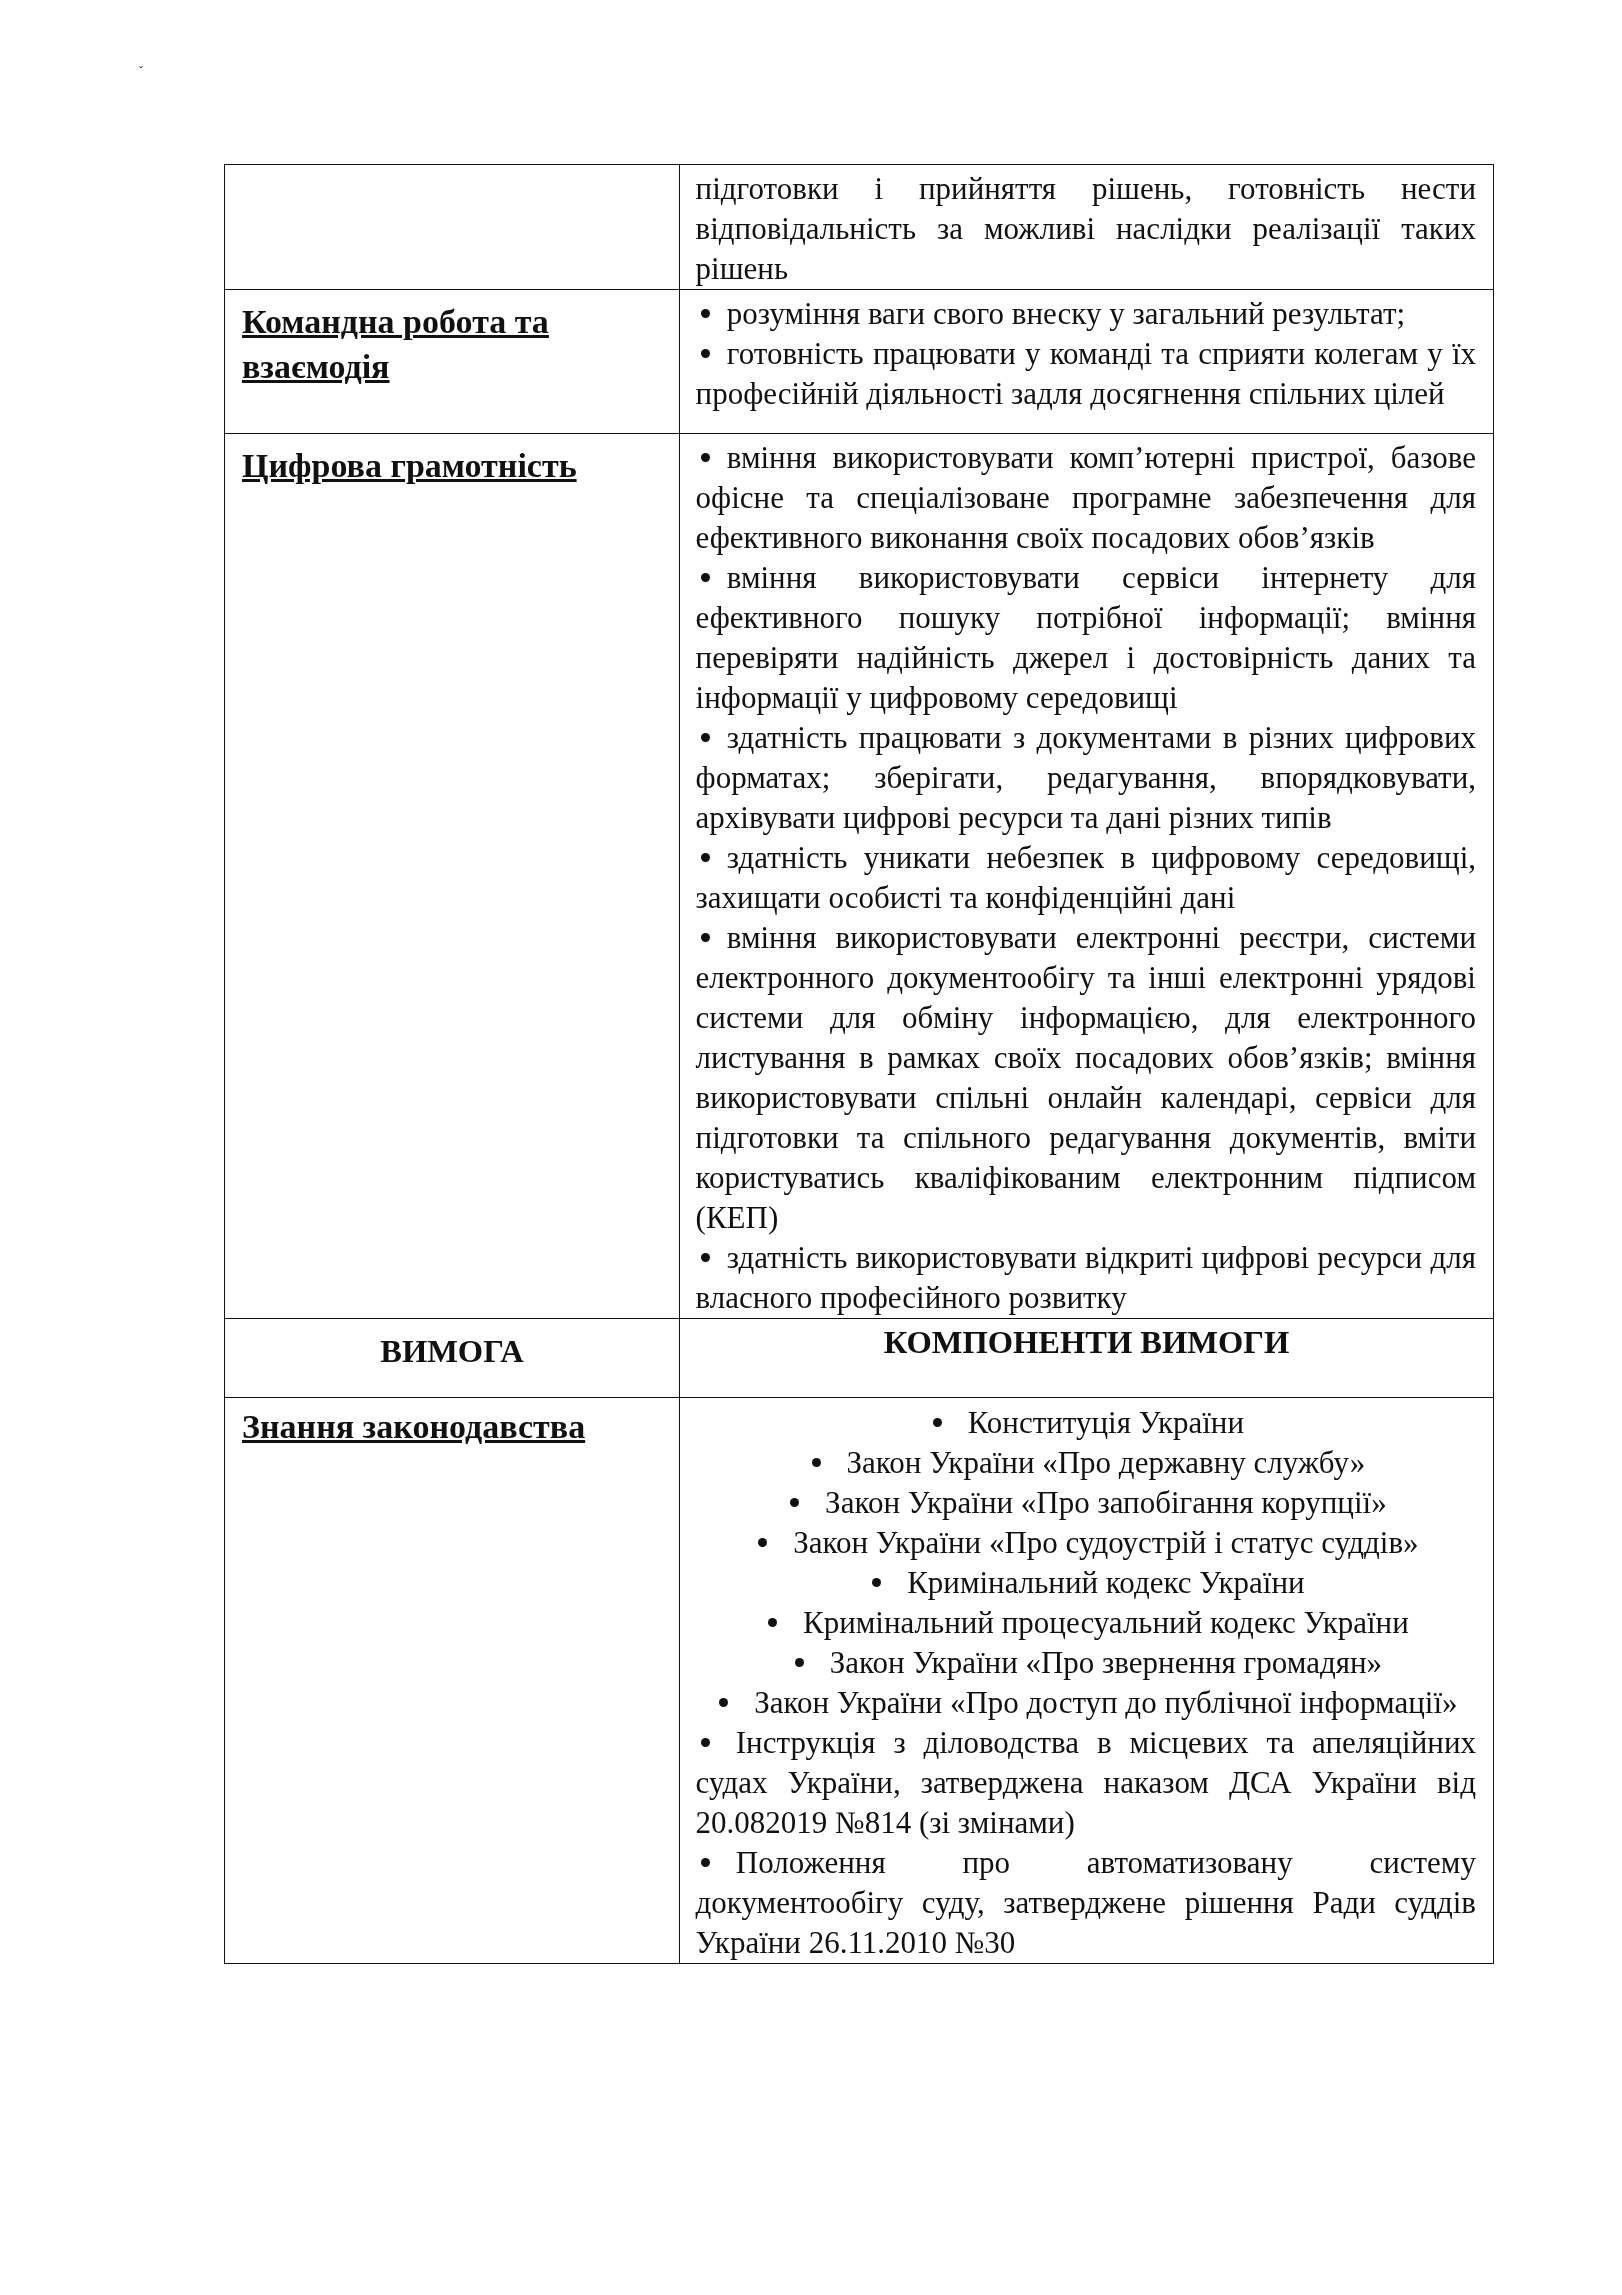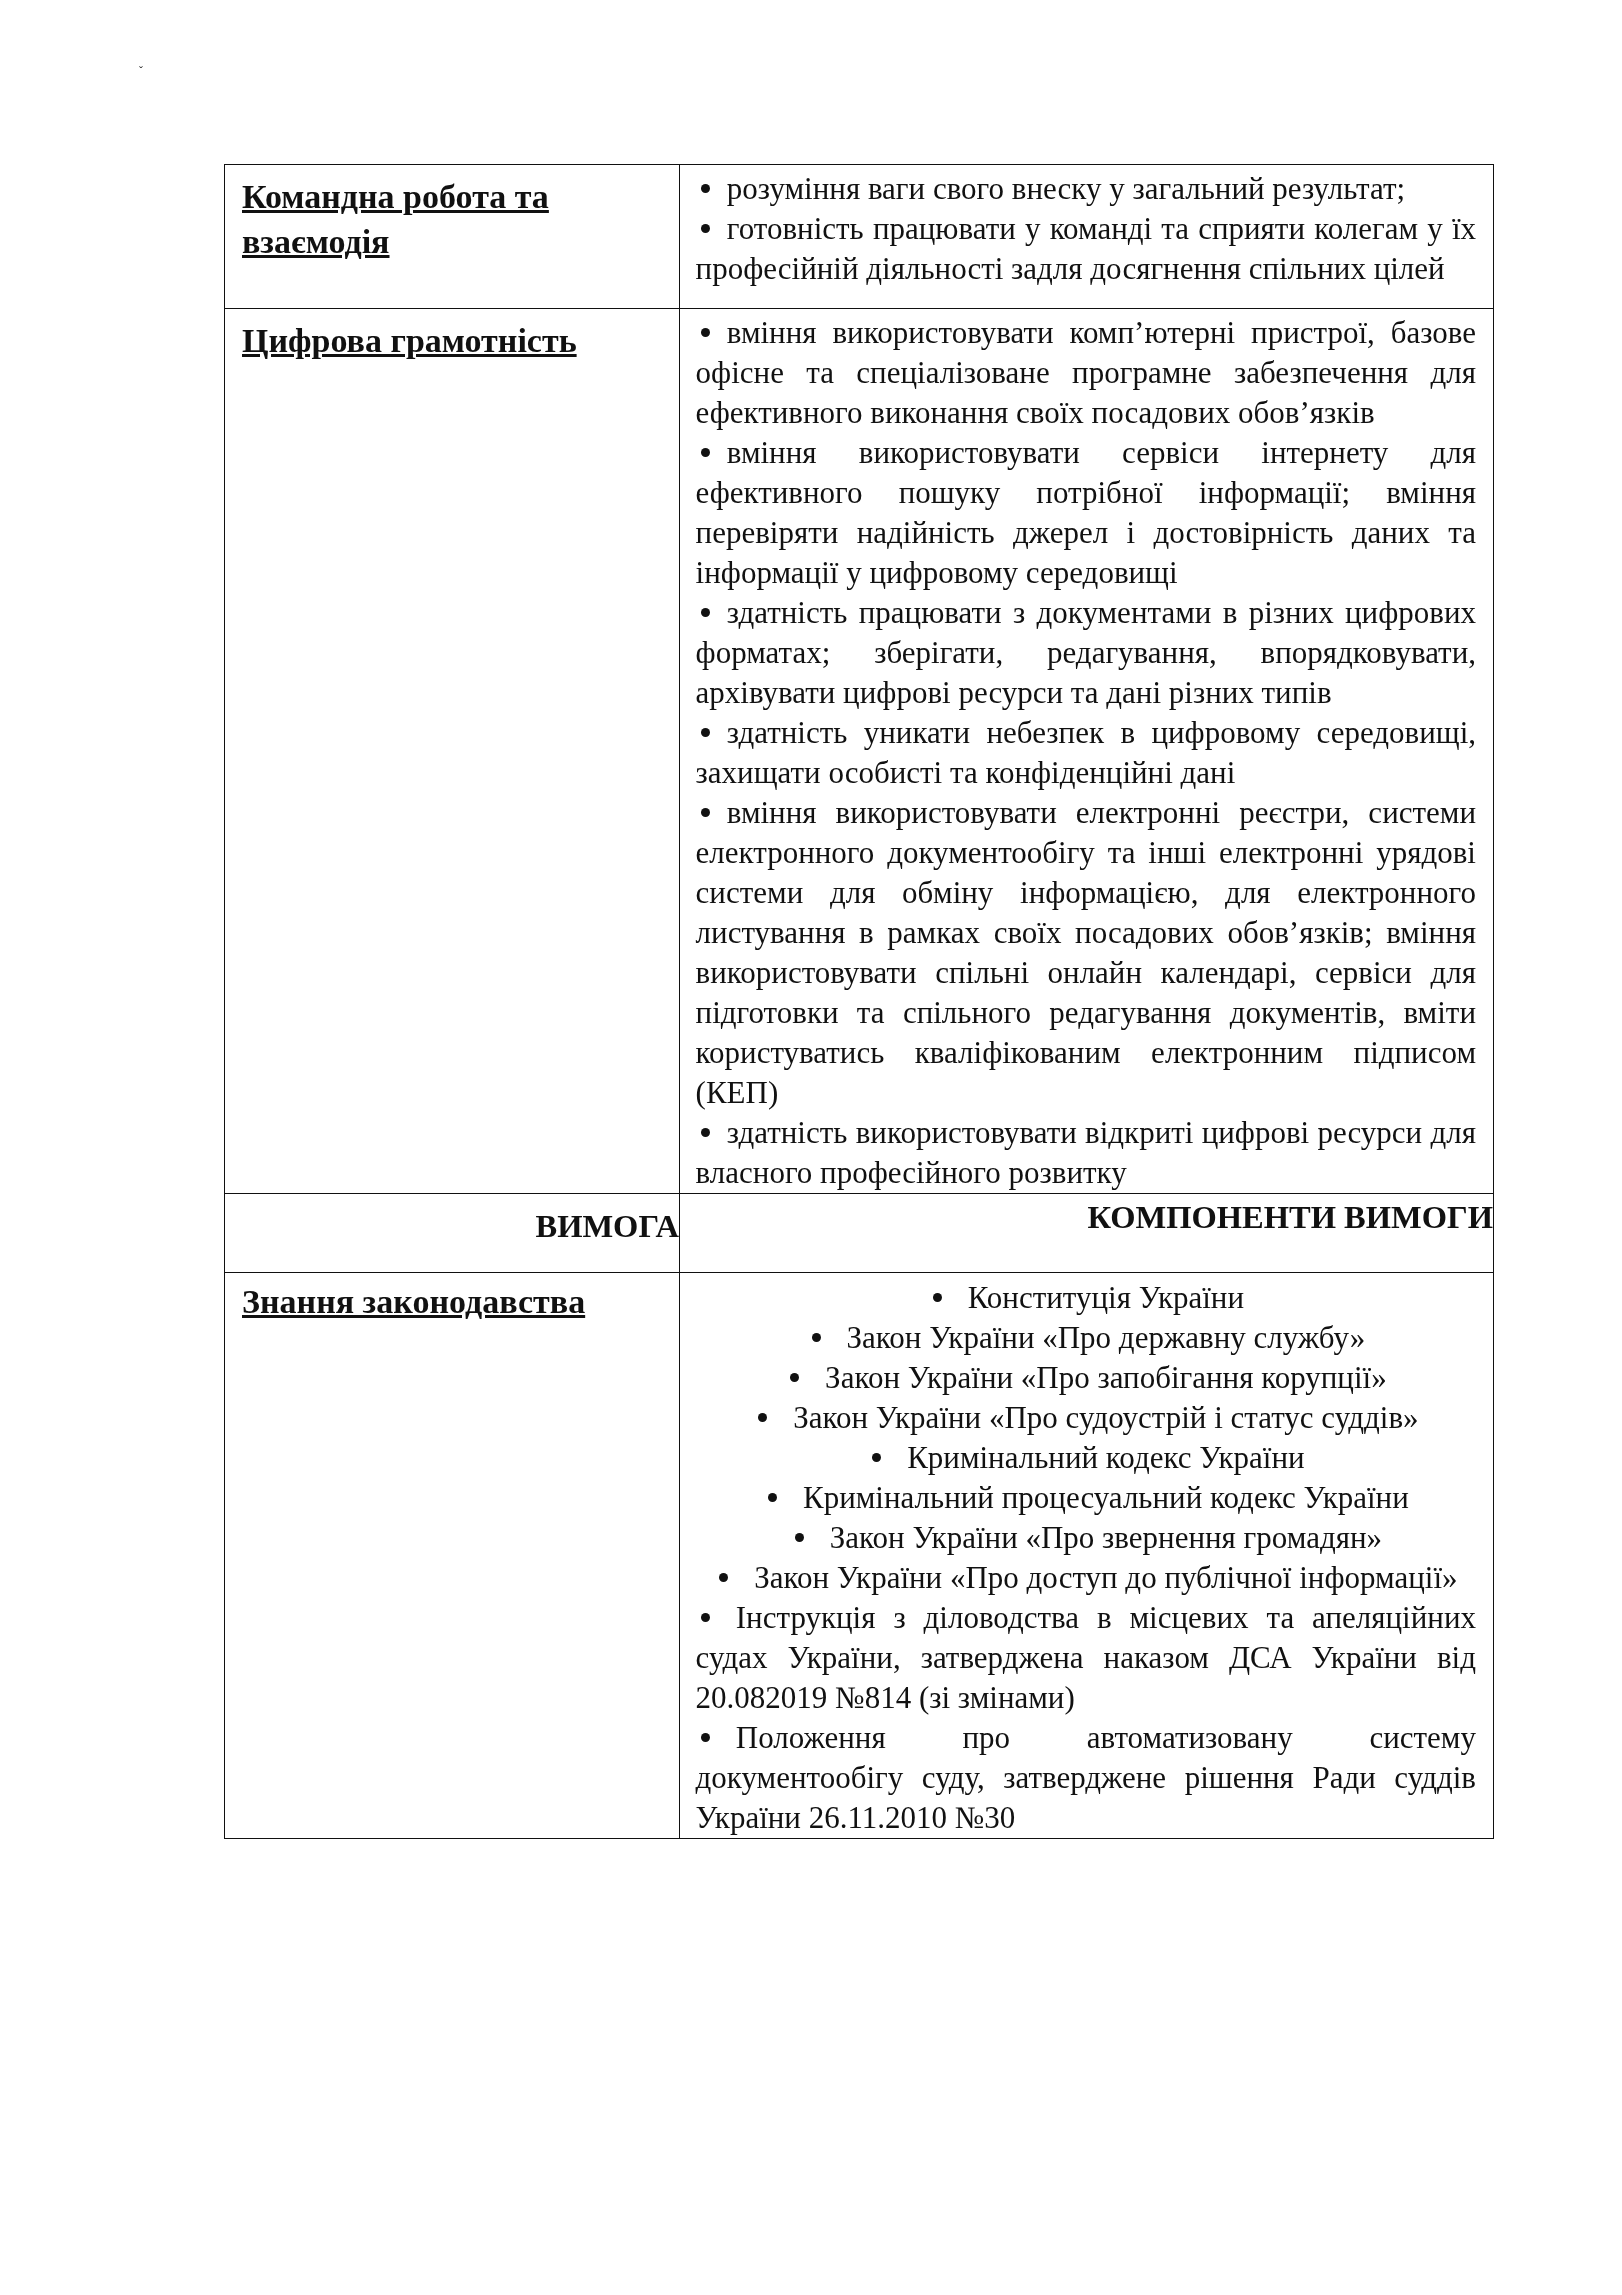--- a/index.html
+++ b/index.html
@@ -14,37 +14,47 @@
   .lbl { font-weight: bold; font-size: 34px; line-height: 45px; padding: 9px 11.7px 0 17px; text-decoration: underline; }
   .cell { font-size: 31px; line-height: 40px; padding: 3.9px 17px 0 15.6px; text-align: justify; }
   .cell p { margin: 0; }
   .bul { position: relative; padding-left: 0; text-indent: 0; margin: 0; }
   .bul .dot { display: inline-block; width: 9px; height: 9px; border-radius: 50%;
               background: #111; margin: 0 17px 6.5px 5.2px; vertical-align: middle; }
   .law .bul { text-align: center; }
   .law .bul.j { text-align: justify; }
   .law .bul .dot { margin-right: 26px; }
   .section { text-align: center; font-weight: bold; font-size: 31px; line-height: 39px; padding: 6.5px 0 26px 0; }
-  .hdr { text-align: right; font-weight: bold; font-size: 32.5px; line-height: 39px; padding: 13px 0 26px 0; }
+  .hdr { text-align: center; font-weight: bold; font-size: 32.5px; line-height: 39px; padding: 13px 0 26px 0; }
   .artifact { position: absolute; font-size: 11.7px; color: #333; }
 </style>
 </head>
 <body>
 
 <div class="page">
 
   <span class="artifact" style="left:139px; top:65px;">ˇ</span>
 
   <table class="req">
     <colgroup>
         <col class="c1">
         <col class="c2">
       </colgroup>
 
     <tbody>
+        <tr style="height:121px;">
+      <td>
+            <div class="lbl"></div>
+          </td>
+      <td>
+        <div class="cell">
+          <p>підготовки і прийняття рішень, готовність нести відповідальність за можливі наслідки реалізації таких рішень</p>
+        </div>
+      </td>
+    </tr>
 
     <tr style="height:144px;">
       <td>
         <div class="lbl">Командна робота та взаємодія</div>
       </td>
       <td>
         <div class="cell">
           <p class="bul"><span class="dot"></span><span>розуміння ваги свого внеску у загальний результат;</span></p>
           <p class="bul"><span class="dot"></span><span>готовність працювати у команді та сприяти колегам у їх професійній діяльності задля досягнення спільних цілей</span></p>
         </div>

